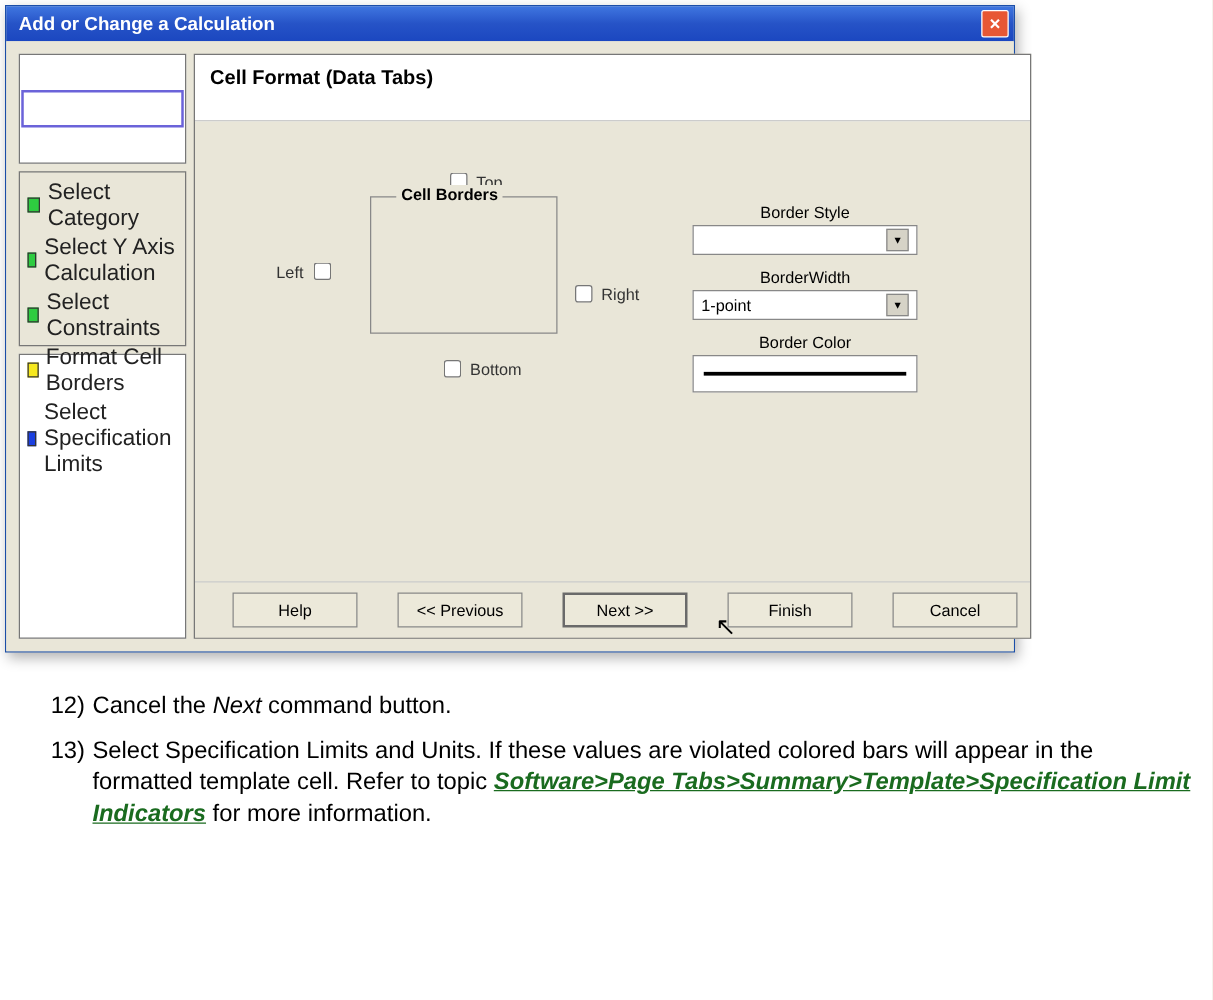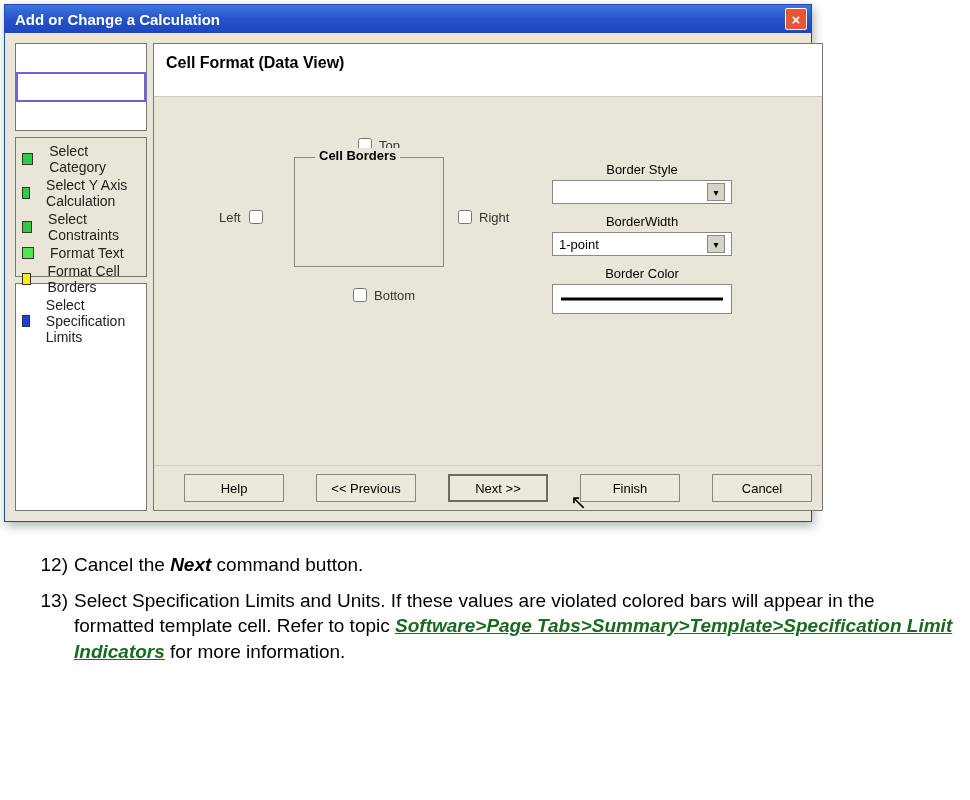--- a/index.html
+++ b/index.html
@@ -66,23 +66,23 @@
   .steps {
     background: #e9e6d8;
     border: 1px solid #777;
     padding: 4px 6px;
     flex: 0 0 auto;
     height: 140px;
   }
   .step-row {
     display: flex;
     align-items: center;
-    gap: 16px;
+    gap: 6px;
     padding: 1px 0;
-    font-size: 14px;
+    font-size: 18px;
     color: #222;
     filter: blur(0.3px);
   }
   .sq {
     width: 12px; height: 12px;
     display: inline-block;
     border: 1px solid #333;
   }
   .sq-green { background: #2ecc40; }
   .sq-lime  { background: #4ee84e; }
@@ -214,21 +214,21 @@
   
   .instructions {
     padding: 26px 10px 10px 40px;
     font-family: Arial, sans-serif;
     font-size: 19px;
     line-height: 1.35;
   }
   .inst-row { display: flex; margin-bottom: 10px; }
   .inst-num { width: 34px; text-align: right; padding-right: 6px; }
   .inst-body { flex: 1; }
-  .bi { font-weight: bold; font-style: italic; text-align: center; }
+  .bi { font-weight: normal; font-style: italic; text-align: center; }
   .lnk { color: #1a6b1f; font-weight: bold; font-style: italic; text-decoration: underline; }
   .blurtxt { filter: blur(0.4px); }
 </style>
 </head>
 <body>
 
 <div class="window">
 
   <div class="titlebar">
     <span>Add or Change a Calculation</span>
@@ -248,49 +248,45 @@
         </div>
         <div class="step-row">
           <span class="sq sq-green"></span>
           <span>Select Y Axis Calculation</span>
         </div>
         <div class="step-row">
           <span class="sq sq-green"></span>
           <span>Select Constraints</span>
         </div>
         <div class="step-row">
-          <span class="sq sq-lime"></span>
-          <span>Format Text</span>
-        </div>
-        <div class="step-row">
           <span class="sq sq-yellow"></span>
           <span>Format Cell Borders</span>
         </div>
         <div class="step-row">
           <span class="sq sq-blue"></span>
           <span>Select Specification Limits</span>
         </div>
       </div>
       <div class="sidebar-spacer"></div>
     </div>
 
     <div class="main">
-      <div class="main-header">Cell Format (Data View)</div>
+      <div class="main-header">Cell Format (Data Tabs)</div>
 
       <div class="main-body blurtxt">
 
         <div class="chk" style="left:200px; top:38px;">
           <input type="checkbox" style="">
           <span>Top</span>
         </div>
         <div class="chk" style="left:65px; top:110px;">
           <span>Left</span>
           <input type="checkbox" style="">
         </div>
-        <div class="chk" style="left:300px; top:110px;">
+        <div class="chk" style="left:300px; top:128px;">
           <input type="checkbox" style="">
           <span>Right</span>
         </div>
         <div class="chk" style="left:195px; top:188px;">
           <input type="checkbox" style="">
           <span>Bottom</span>
         </div>
 
         <div class="borders-group">
           <div class="fieldset">

